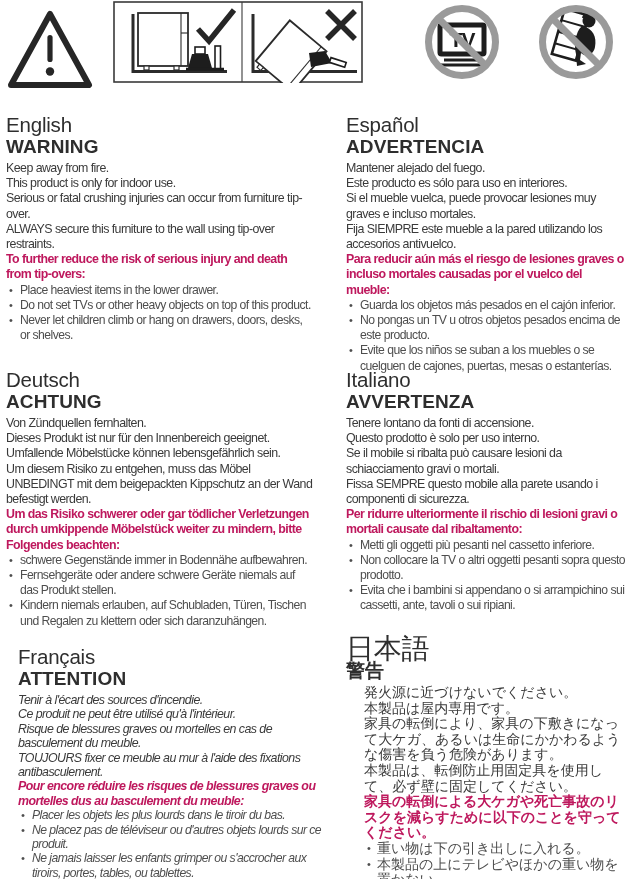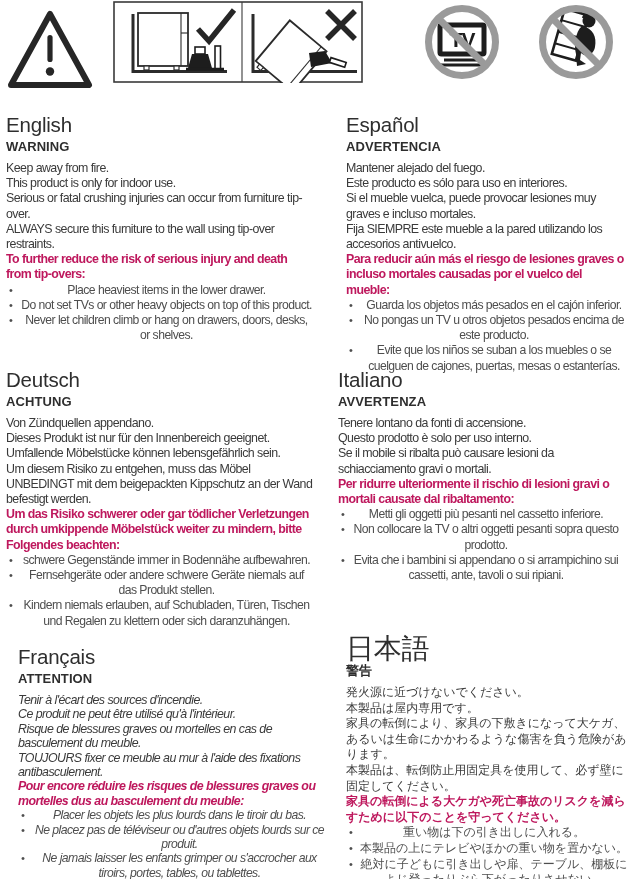--- a/index.html
+++ b/index.html
@@ -16,61 +16,61 @@
   .icon { position: absolute; }
   #icon-warning-triangle { left: 6px;  top: 8px; }
   #icon-panels           { left: 113px; top: 1px; }
   #icon-no-tv            { left: 422px; top: 2px; }
   #icon-no-climb         { left: 536px; top: 2px; }
 
   section.lang { position: absolute; }
   #sec-0 { left: 6px;   top: 113px; width: 307px; }
   #sec-1 { left: 346px; top: 113px; width: 282px; }
   #sec-2 { left: 6px;   top: 368px; width: 307px; }
-  #sec-3 { left: 338px; top: 368px; width: 282px; }
+  #sec-3 { left: 346px; top: 368px; width: 282px; }
   #sec-4 { left: 18px;   top: 645px; width: 309px; }
   #sec-5 { left: 346px; top: 637px; width: 283px; }
 
   .lang h2 {
     margin: 0; padding: 0;
     font-size: 20.5px; line-height: 24px;
     font-weight: 400; color: #2e2e2e;
     letter-spacing: -0.2px;
   }
   .lang h3 {
     margin: 0 0 5px 0; padding: 0;
-    font-size: 13px; line-height: 19px;
+    font-size: 19px; line-height: 19px;
     font-weight: 700; color: #2e2e2e;
     letter-spacing: 0.1px;
   }
   .lang p {
     margin: 0; padding: 0;
     font-size: 12.4px; line-height: 15.2px;
     letter-spacing: -0.55px;
     color: #3a3a3a;
   }
   .lang p.reduce { font-weight: 700; color: #be185d; }
-  .lang ul { margin: 0; padding: 0; list-style: none; text-align: center; }
+  .lang ul { margin: 0; padding: 0; list-style: none; }
   .lang li {
     position: relative;
     padding-left: 14px;
     font-size: 12.2px; line-height: 15.2px;
     letter-spacing: -0.55px;
     color: #4e4e4e;
   }
   .lang li::before {
     content: "\2022";
     position: absolute; left: 3px; top: 0;
     font-size: 11px; color: #4e4e4e;
   }
   
   #sec-4 p, #sec-4 li { line-height: 14.4px; font-style: italic; }
   
   #sec-5 h2 { font-size: 28px; }
-  #sec-5 p, #sec-5 li { font-size: 12px; line-height: 15.6px; letter-spacing: 0; }
+  #sec-5 p, #sec-5 li { font-size: 14px; line-height: 15.6px; letter-spacing: 0; margin-left: 18px; }
   #sec-5 li { padding-left: 13px; }
 </style>
 </head>
 <body>
 
 <div id="page">
 
   <div class="icon" id="icon-warning-triangle">
     <svg width="88" height="84" viewBox="0 0 88 84">
       <path d="M44 6 L83 77 L5 77 Z" fill="none" stroke="#262626" stroke-width="6" stroke-linejoin="round"></path>
@@ -172,40 +172,41 @@
           <li>No pongas un TV u otros objetos pesados encima de este producto.</li>
           <li>Evite que los niños se suban a los muebles o se cuelguen de cajones, puertas, mesas o estanterías.</li>
         </ul>
       </div>
   </section>
 
   <section class="lang" id="sec-2">
     <h2>Deutsch</h2>
     <h3>ACHTUNG</h3>
     <div class="body">
-        <p>Von Zündquellen appendano.</p>
+        <p>Von Zündquellen fernhalten.</p>
         <p>Dieses Produkt ist nur für den Innenbereich geeignet.</p>
         <p>Umfallende Möbelstücke können lebensgefährlich sein.</p>
         <p>Um diesem Risiko zu entgehen, muss das Möbel UNBEDINGT mit dem beigepackten Kippschutz an der Wand befestigt werden.</p>
         <p class="reduce">Um das Risiko schwerer oder gar tödlicher Verletzungen durch umkippende Möbelstück weiter zu mindern, bitte Folgendes beachten:</p>
         <ul>
           <li>schwere Gegenstände immer in Bodennähe aufbewahren.</li>
           <li>Fernsehgeräte oder andere schwere Geräte niemals auf das Produkt stellen.</li>
           <li>Kindern niemals erlauben, auf Schubladen, Türen, Tischen und Regalen zu klettern oder sich daranzuhängen.</li>
         </ul>
       </div>
   </section>
 
   <section class="lang" id="sec-3">
     <h2>Italiano</h2>
     <h3>AVVERTENZA</h3>
     <div class="body">
         <p>Tenere lontano da fonti di accensione.</p>
         <p>Questo prodotto è solo per uso interno.</p>
         <p>Se il mobile si ribalta può causare lesioni da schiacciamento gravi o mortali.</p>
+        <p>Fissa SEMPRE questo mobile alla parete usando i componenti di sicurezza.</p>
         <p class="reduce">Per ridurre ulteriormente il rischio di lesioni gravi o mortali causate dal ribaltamento:</p>
         <ul>
           <li>Metti gli oggetti più pesanti nel cassetto inferiore.</li>
           <li>Non collocare la TV o altri oggetti pesanti sopra questo prodotto.</li>
           <li>Evita che i bambini si appendano o si arrampichino sui cassetti, ante, tavoli o sui ripiani.</li>
         </ul>
       </div>
   </section>
 
   <section class="lang" id="sec-4">

